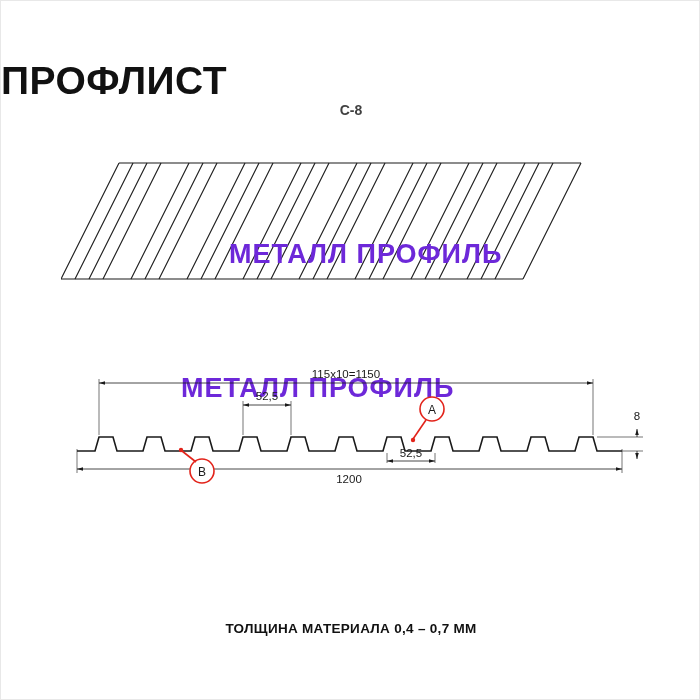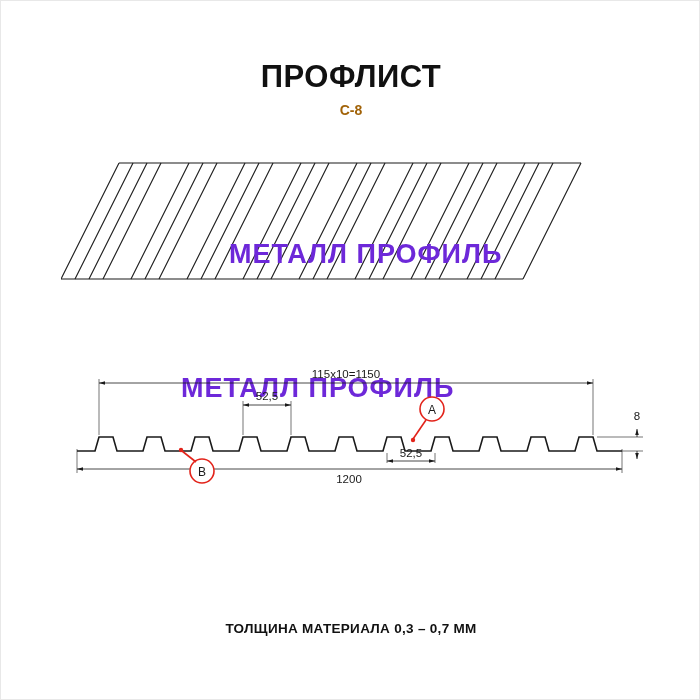--- a/index.html
+++ b/index.html
@@ -19,35 +19,35 @@
     position: absolute;
     inset: 0;
     border: 1px solid #e8e8e8;
     box-sizing: border-box;
   }
   .title {
     position: absolute;
     top: 58px;
     left: 0;
     width: 700px;
-    text-align: center;
-    font-size: 31px;
+    text-align: left;
+    font-size: 39px;
     font-weight: bold;
     letter-spacing: 0.5px;
     color: #111111;
   }
   .subtitle {
     position: absolute;
     top: 101px;
     left: 0;
     width: 700px;
     text-align: center;
     font-size: 14px;
     font-weight: bold;
-    color: #a16207;
+    color: #404040;
   }
   .footer-note {
     position: absolute;
     top: 620px;
     left: 0;
     width: 700px;
     text-align: center;
     font-size: 13.5px;
     font-weight: bold;
     letter-spacing: 0.3px;
@@ -224,15 +224,15 @@
       <g>
         <circle cx="155" cy="110" r="12" fill="#ffffff" stroke="#e2231a" stroke-width="1.6"></circle>
         <text x="155" y="114.5" font-size="12" text-anchor="middle" fill="#1a1a1a">B</text>
         <path d="M149 101 L135 90" stroke="#e2231a" stroke-width="1.6" fill="none"></path>
         <circle cx="134" cy="89" r="2.2" fill="#e2231a"></circle>
       </g>
 
     </svg>
   </div>
 
-  <div class="footer-note">ТОЛЩИНА МАТЕРИАЛА 0,3 – 0,7 ММ</div>
+  <div class="footer-note">ТОЛЩИНА МАТЕРИАЛА 0,4 – 0,7 ММ</div>
 
 </div>
 
 </body></html>

